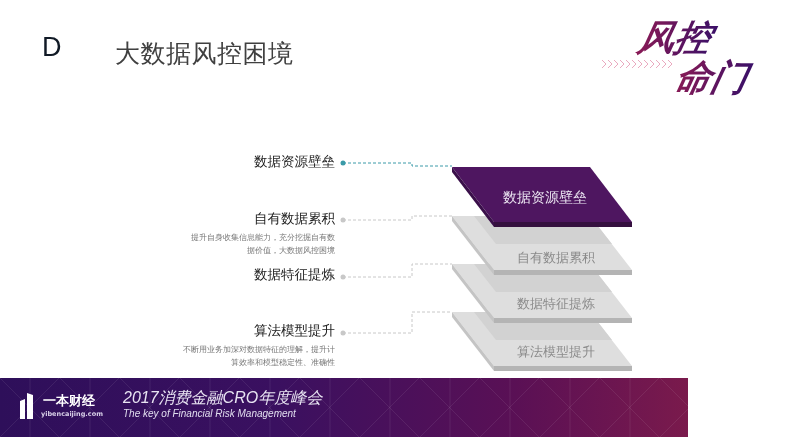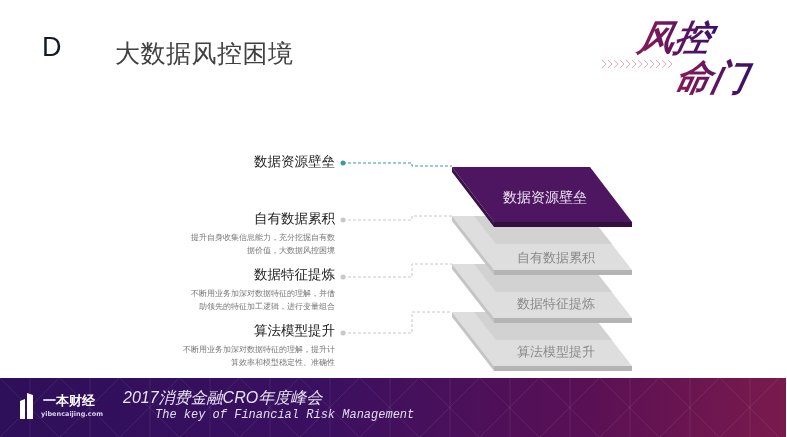--- a/index.html
+++ b/index.html
@@ -5,26 +5,26 @@
   * { box-sizing: border-box; margin: 0; padding: 0; }
   html, body { width: 787px; height: 437px; overflow: hidden; background: #ffffff; }
   body { position: relative; font-family: "DejaVu Sans", "Liberation Sans", sans-serif; }
   .section-letter { position: absolute; left: 42px; top: 32px; font-size: 27px; color: #111a26; font-family: "Liberation Sans", sans-serif; }
   .page-title { position: absolute; left: 115px; top: 37px; font-size: 25px; color: #404040; letter-spacing: 0.5px; }
   .brand-logo { position: absolute; left: 600px; top: 10px; width: 187px; height: 100px; }
   .item { position: absolute; right: 452px; text-align: right; width: 200px; }
   .item .h { font-size: 13.5px; color: #222; }
   .item .d { font-size: 8px; color: #777; line-height: 13px; margin-top: 3px; }
   .layers { position: absolute; left: 0; top: 0; width: 787px; height: 437px; }
-  .footer { position: absolute; left: 0; top: 378px; width: 786px; height: 59px; overflow: hidden; }
+  .footer { position: absolute; left: 0; top: 378px; width: 688px; height: 59px; overflow: hidden; }
   .footer-bg { position: absolute; inset: 0; background: linear-gradient(90deg, #2e0f5a 0%, #3a1060 40%, #5a1055 75%, #7a1a4c 100%); }
   .ft-logo-text { position: absolute; left: 43px; top: 14px; color: #fff; font-size: 13px; font-weight: bold; }
   .ft-logo-url { position: absolute; left: 41px; top: 32px; color: #d8d0e8; font-size: 6.5px; font-weight: bold; }
   .ft-title { position: absolute; left: 123px; top: 10px; color: #e8e4f2; font-size: 16px; font-style: italic; font-family: "Liberation Sans", sans-serif; }
-  .ft-sub { position: absolute; left: 123px; top: 30px; color: #e0dcee; font-size: 12px; font-style: italic; font-family: Liberation Mono, monospace; margin-left: 32px; }
+  .ft-sub { position: absolute; left: 123px; top: 30px; color: #e0dcee; font-size: 10px; font-style: italic; font-family: Liberation Sans, sans-serif; }
 </style>
 </head>
 <body>
 
 <div class="section-letter">D</div>
 <div class="page-title">大数据风控困境</div>
 
 <svg class="brand-logo" viewBox="0 0 187 100">
   <defs>
     <linearGradient id="lg" x1="0" x2="1">
@@ -41,21 +41,20 @@
 
 <div class="item" style="top:153px;">
   <div class="h">数据资源壁垒</div>
 </div>
 <div class="item" style="top:210px;">
   <div class="h">自有数据累积</div>
   <div class="d"><span>提升自身收集信息能力，充分挖掘自有数</span><br><span>据价值，大数据风控困境</span></div>
 </div>
 <div class="item" style="top:266px;">
   <div class="h">数据特征提炼</div>
-  <div class="d"><span>不断用业务加深对数据特征的理解，并借</span><br><span>助领先的特征加工逻辑，进行变量组合</span></div>
 </div>
 <div class="item" style="top:322px;">
   <div class="h">算法模型提升</div>
   <div class="d"><span>不断用业务加深对数据特征的理解，提升计</span><br><span>算效率和模型稳定性、准确性</span></div>
 </div>
 
 <svg class="layers" viewBox="0 0 787 437">
 
   <g fill="none" stroke-width="1" stroke-dasharray="3,2">
     <path d="M343 163 H412 V166 H452" stroke="#3a9aa8"></path>

